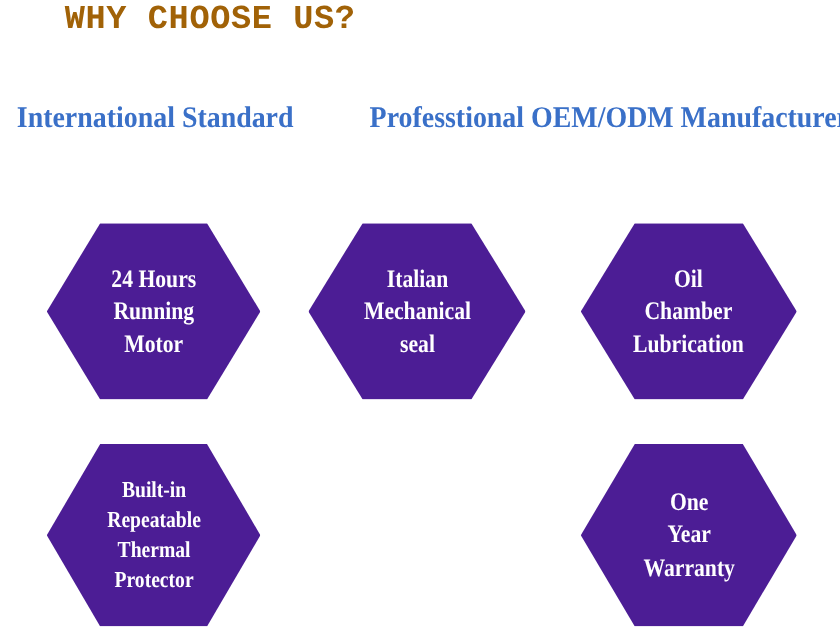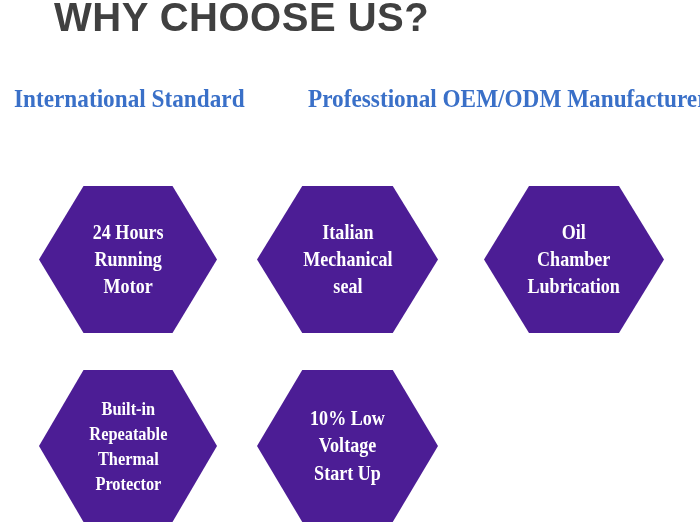--- a/index.html
+++ b/index.html
@@ -19,25 +19,25 @@
   #page-root {
     position: absolute;
     inset: 0;
   }
 
   
   .page-title {
     position: absolute;
     left: 54px;
     top: -1px;
-    font-family: Liberation Sans, sans-serif;
+    font-family: Liberation Mono, monospace;
     font-weight: bold;
-    font-size: 40px;
+    font-size: 28px;
     letter-spacing: 0.5px;
-    color: #404040;
+    color: #a16207;
     line-height: 36px;
     white-space: nowrap;
   }
 
   
   .section-heading {
     position: absolute;
     font-family: "Liberation Serif", serif;
     font-weight: bold;
     color: #3A70C8;
@@ -138,22 +138,22 @@
 
   <div class="hex r2 c1">
     <div class="hex-label s-builtin">
       <span class="ln">Built-in</span>
       <span class="ln">Repeatable</span>
       <span class="ln">Thermal</span>
       <span class="ln">Protector</span>
     </div>
   </div>
 
-  <div class="hex r2 c2">
-    <div class="hex-label s-voltage">
-      <span class="ln">10% Low</span>
-      <span class="ln">Voltage</span>
-      <span class="ln">Start Up</span>
+
+  <div class="hex r2 c3">
+    <div class="hex-label s-warranty">
+      <span class="ln">One</span>
+      <span class="ln">Year</span>
+      <span class="ln">Warranty</span>
     </div>
   </div>
-
 
 </div>
 
 </body></html>

